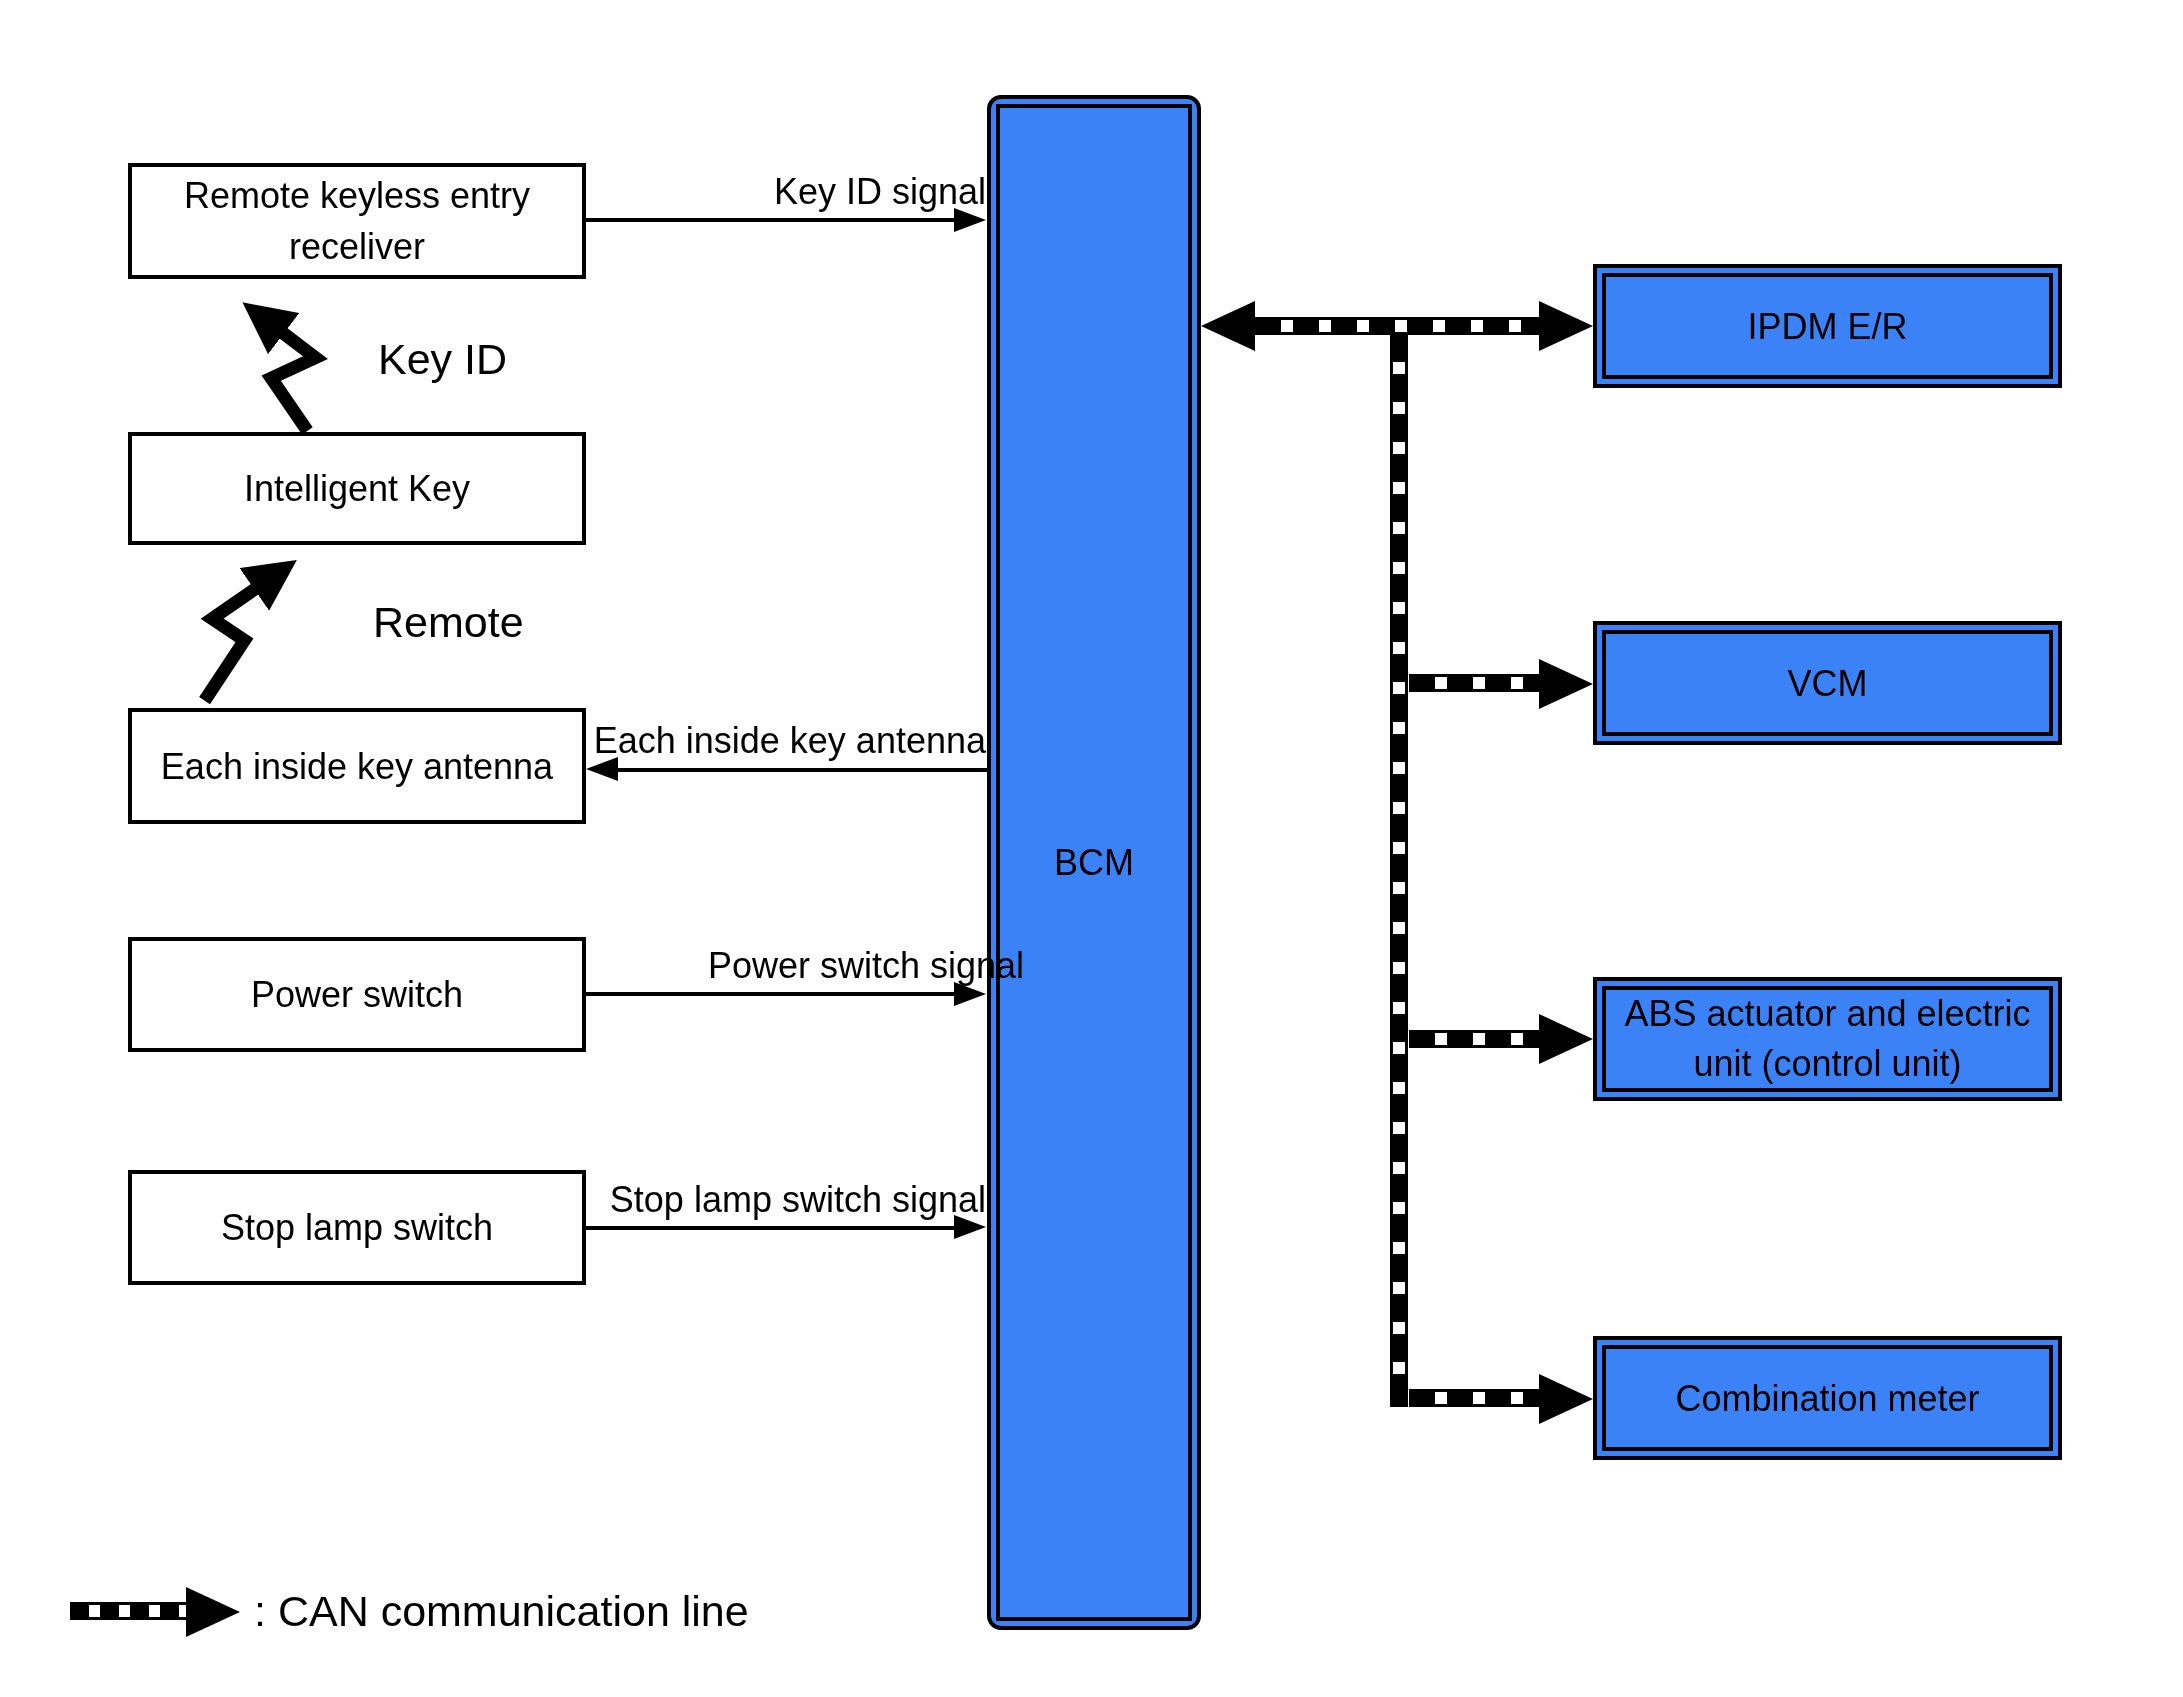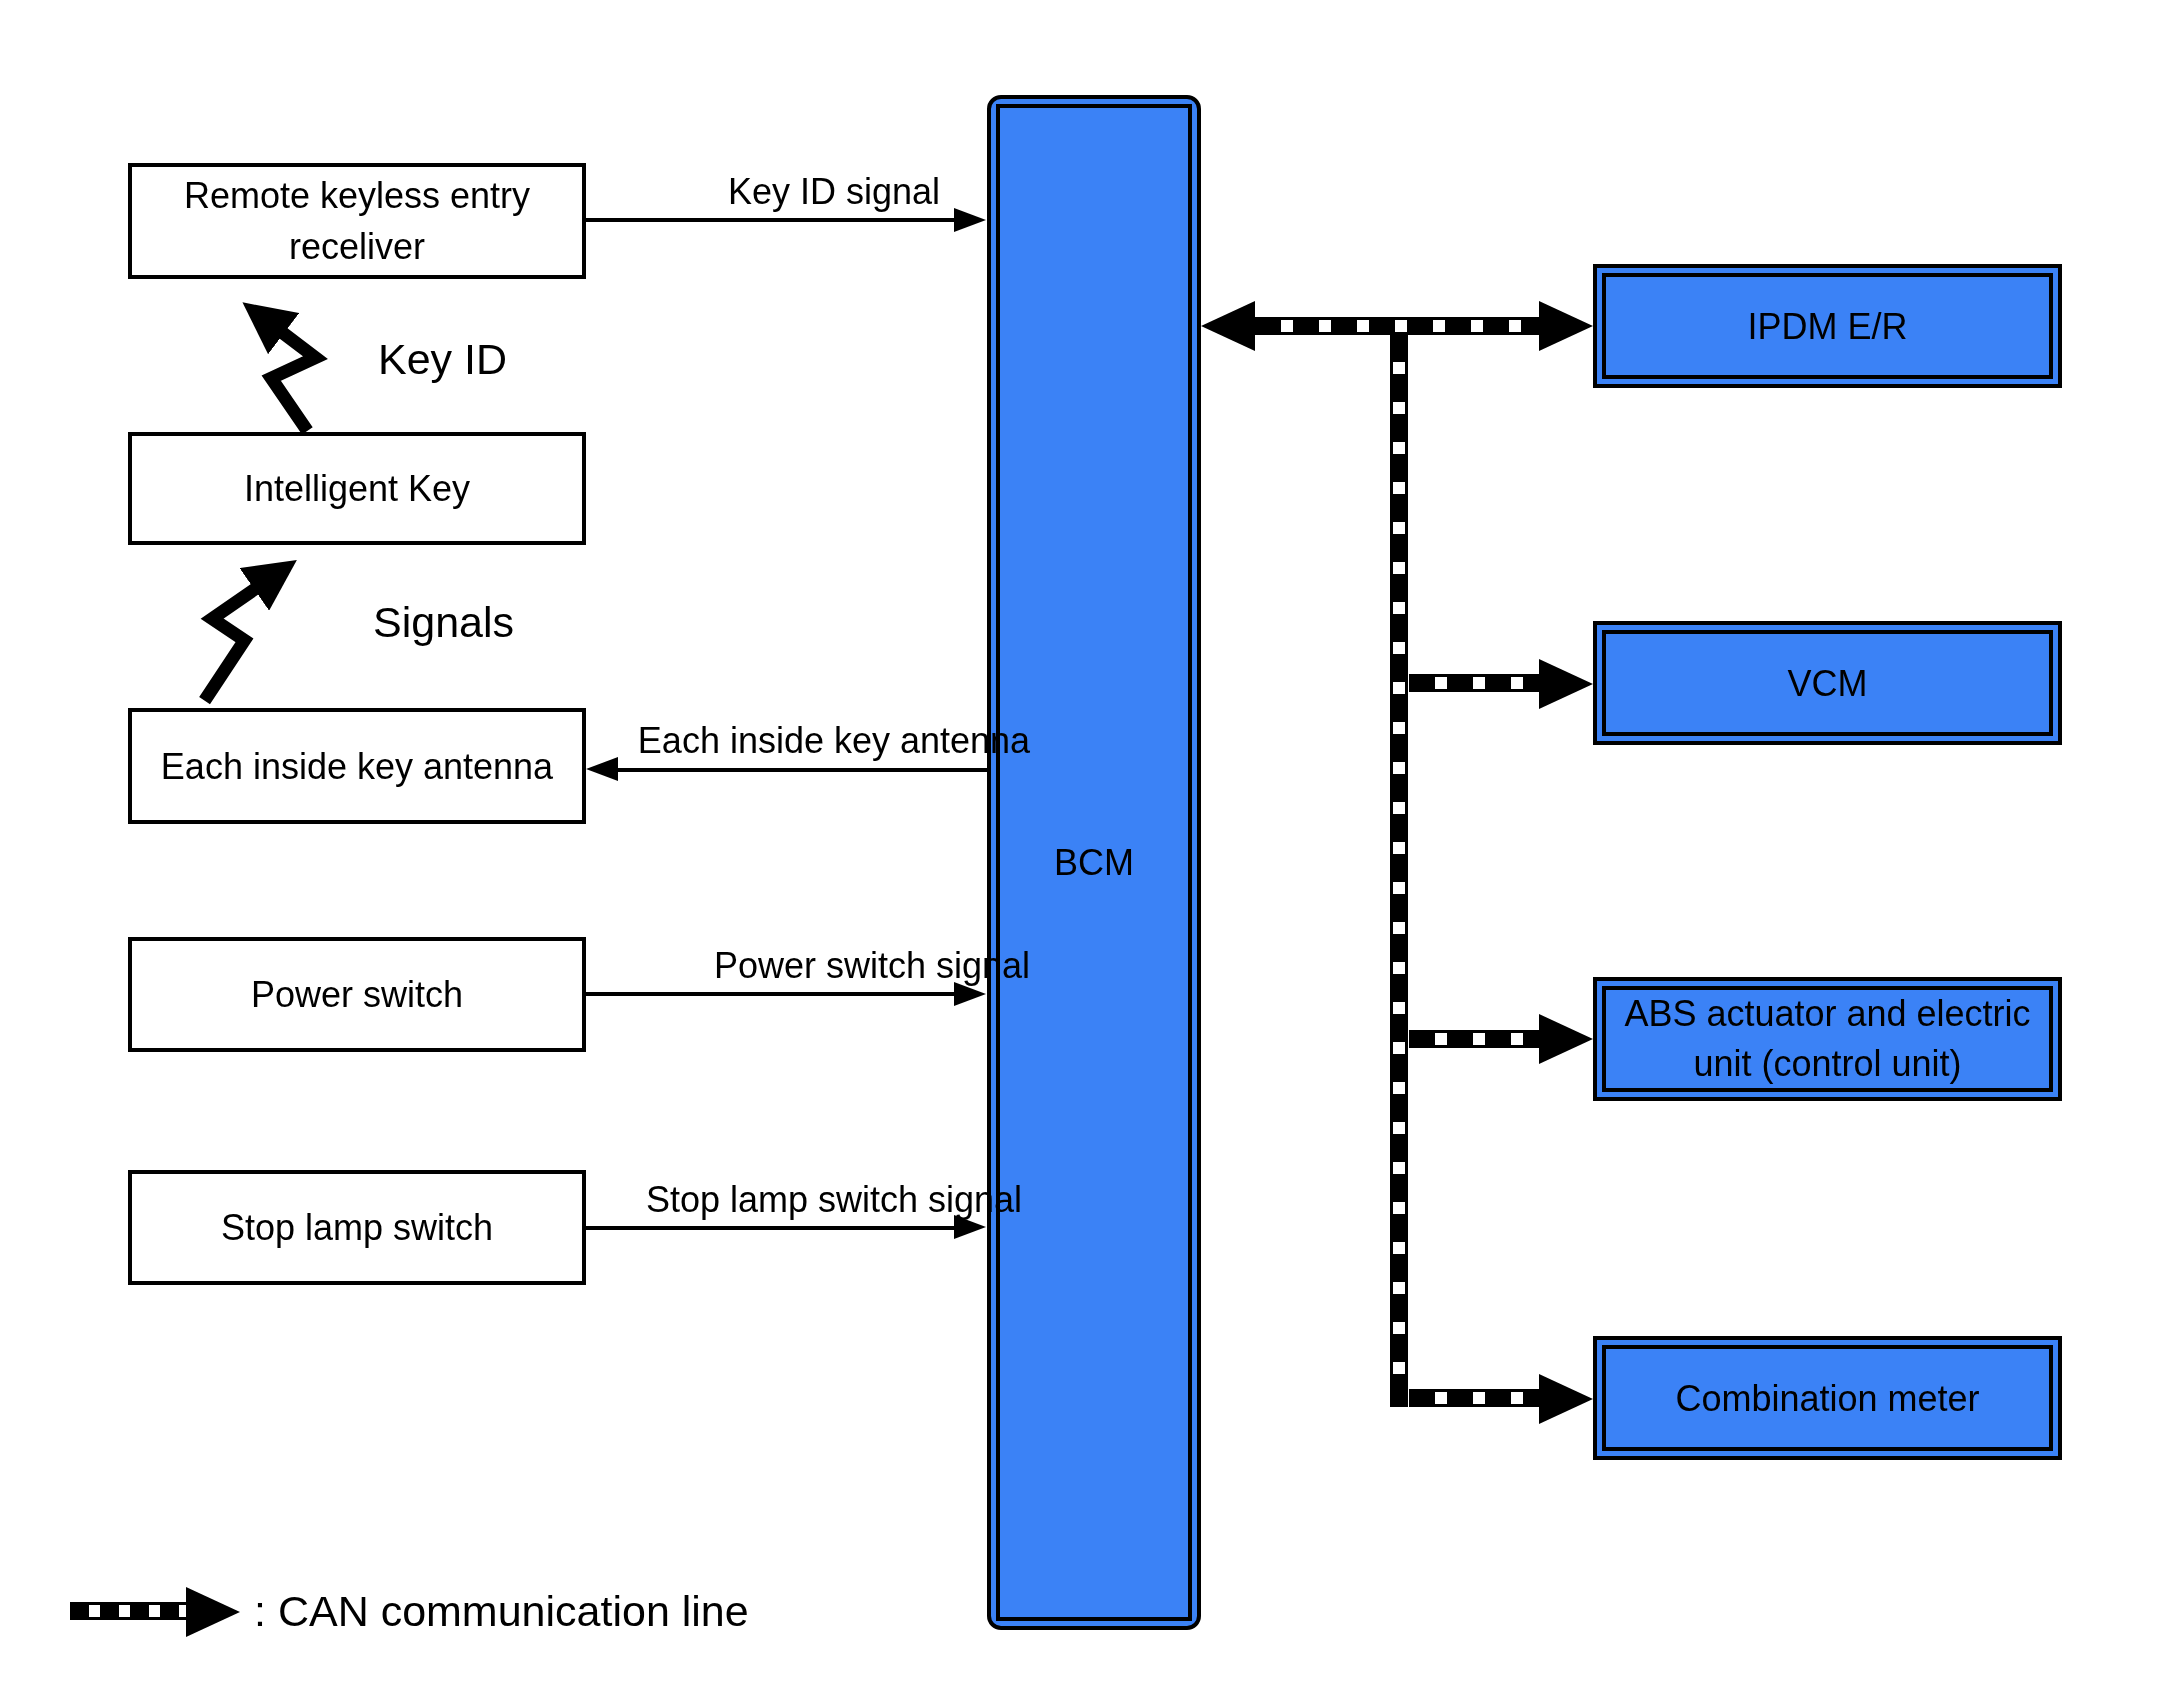--- a/index.html
+++ b/index.html
@@ -39,21 +39,21 @@
   }
   
   .hline{position:absolute;height:3.8px;background:#000;}
   .head-r{position:absolute;width:0;height:0;
     border-left:32px solid #000;border-top:12.4px solid transparent;border-bottom:12.4px solid transparent;}
   .head-l{position:absolute;width:0;height:0;
     border-right:32px solid #000;border-top:12.4px solid transparent;border-bottom:12.4px solid transparent;}
   
   .siglabel{
     position:absolute;left:586px;width:400px;
-    text-align:center;font-size:36px;line-height:41px;white-space:nowrap;padding-left:48px;
+    text-align:right;font-size:36px;line-height:41px;white-space:nowrap;
   }
   .freelabel{position:absolute;font-size:43px;line-height:41px;white-space:nowrap;}
   
   .can-h{
     position:absolute;height:18.4px;box-sizing:border-box;
     border-top:3.2px solid #000;border-bottom:3.2px solid #000;
     background:repeating-linear-gradient(90deg,#000 0 26px,#fff 26px 38px);
   }
   .can-v{
     position:absolute;width:18.4px;box-sizing:border-box;
@@ -156,21 +156,21 @@
   <div class="freelabel" style="left:378px;top:339px;">Key ID</div>
 
   <svg style="left:184px;top:554px;" width="135" height="151" viewBox="0 0 250 280">
     <defs>
       <marker id="ah2" viewBox="0 0 10 10" refX="2.5" refY="5" markerWidth="4" markerHeight="4" orient="auto">
         <path d="M0,0 L10,5 L0,10 z" fill="#000"></path>
       </marker>
     </defs>
     <path d="M38,272 L112,160 L52,120 L150,52" fill="none" stroke="#000" stroke-width="24" stroke-linejoin="miter" marker-end="url(#ah2)"></path>
   </svg>
-  <div class="freelabel" style="left:373px;top:602px;">Signals</div>
+  <div class="freelabel" style="left:373px;top:602px;">Remote</div>
 
   <div class="can-head-l" style="left:1201px;top:301px;"></div>
   <div class="can-h" style="left:1255px;top:317px;width:284px;"></div>
   <div class="can-head-r" style="left:1539px;top:301px;"></div>
 
   <div class="can-v" style="left:1390px;top:334px;height:1055px;"></div>
 
   <div class="can-h" style="left:1409px;top:674px;width:130px;"></div>
   <div class="can-head-r" style="left:1539px;top:659px;"></div>
 

